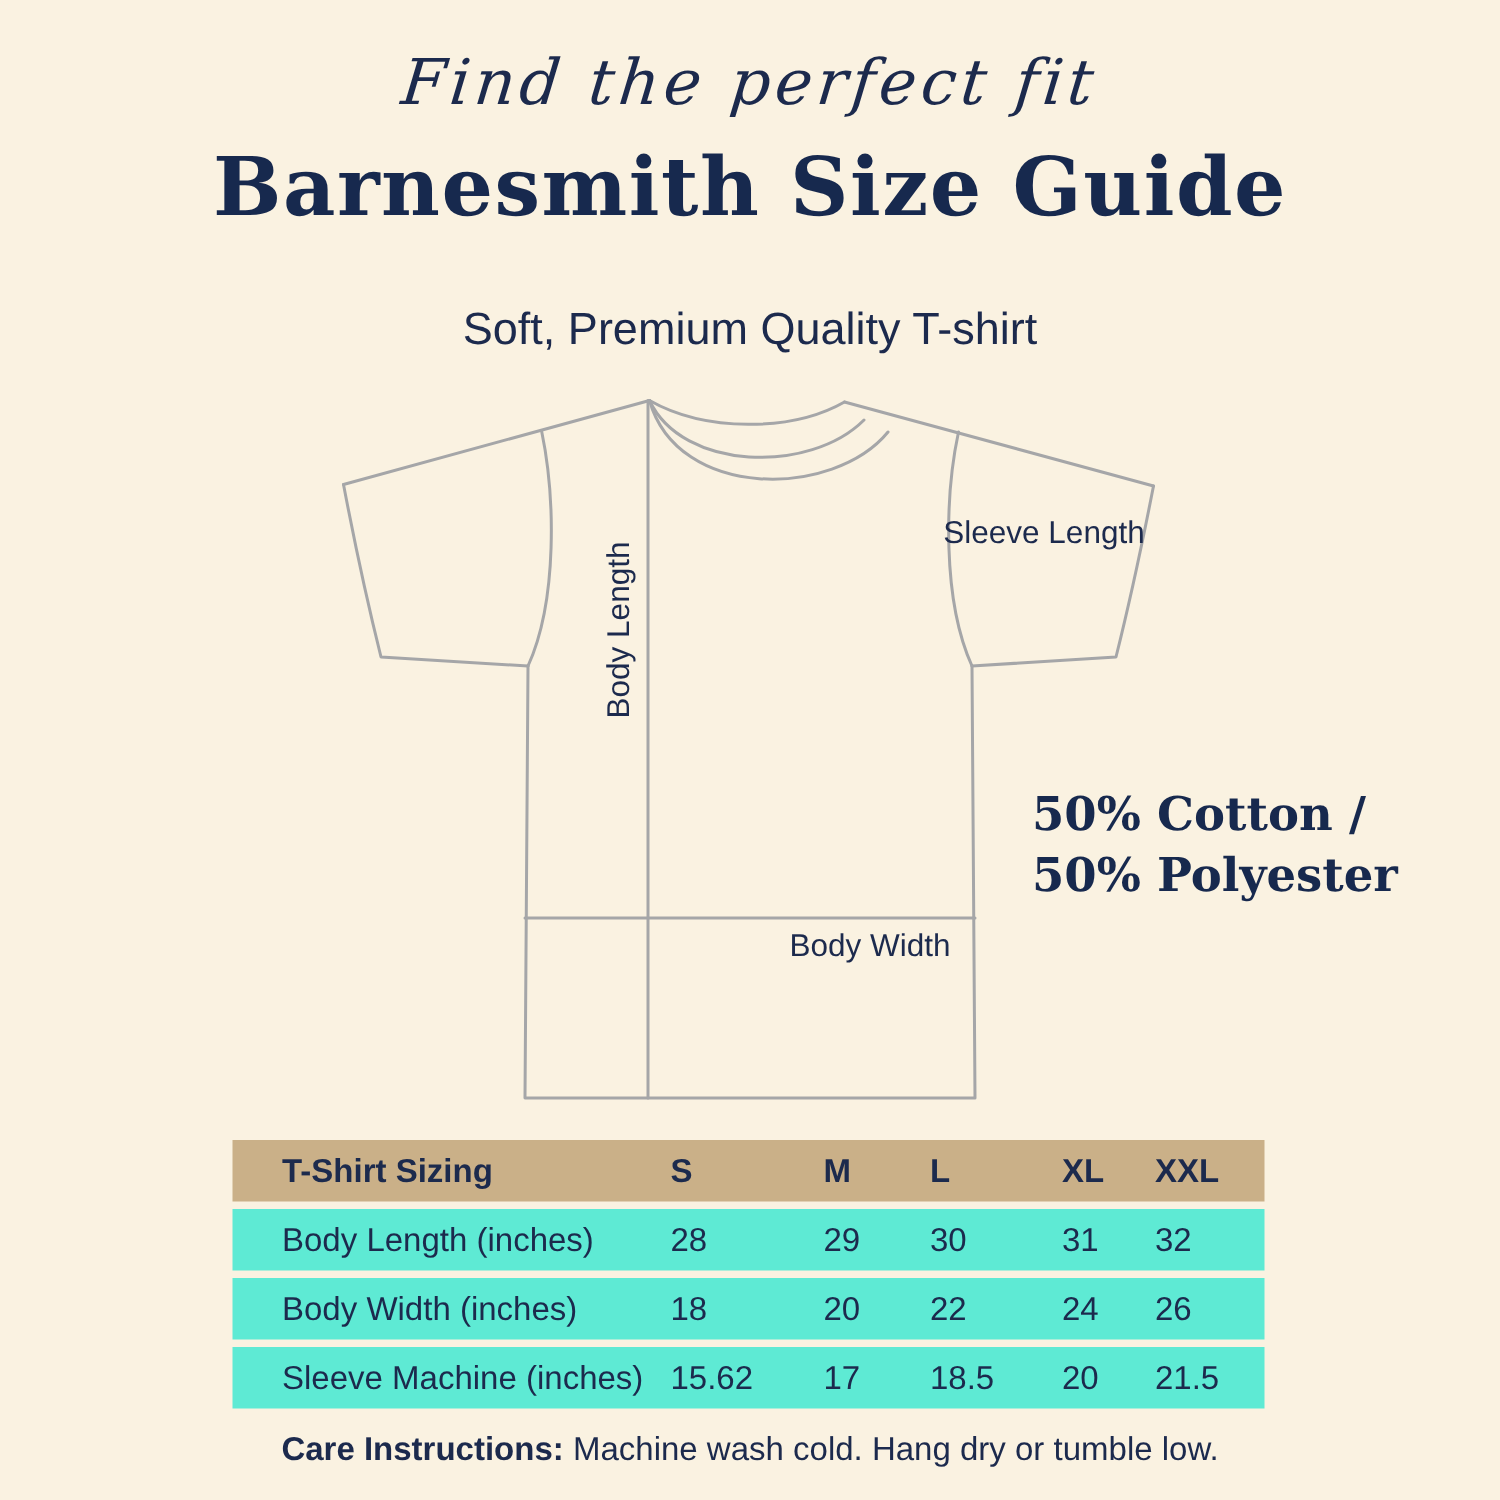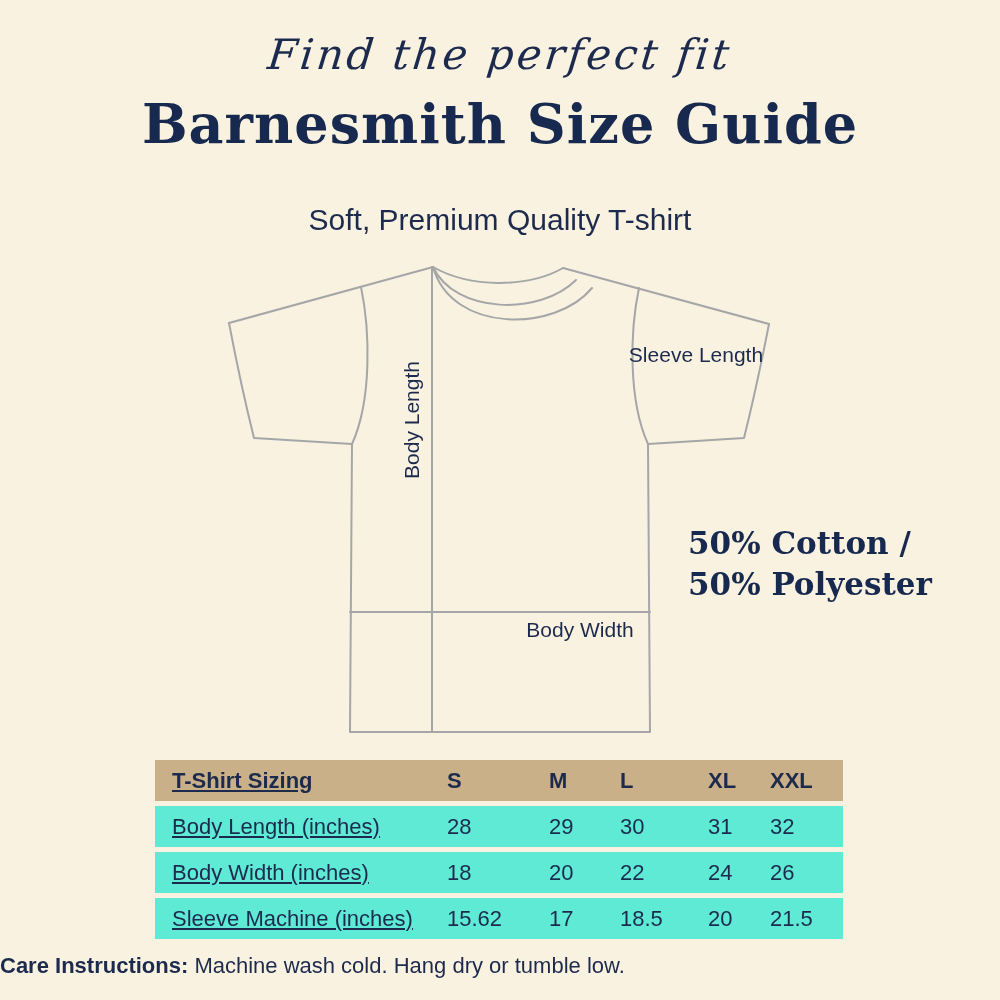--- a/index.html
+++ b/index.html
@@ -75,27 +75,27 @@
     align-items: center;
     height: 41px;
     background: #5eead4;
     margin-bottom: 5px;
     font-size: 22px;
   }
   .trow.thead {
     background: #cab088;
     font-weight: 700;
   }
-  .tcell:first-child { padding-left: 17px; text-decoration: underline; }
+  .tcell:first-child { padding-left: 33px; }
 
   
   .care {
     position: absolute;
     top: 953px; left: 0; width: 1000px;
-    text-align: left;
+    text-align: center;
     font-size: 22px;
     color: #1c2a4d;
   }
   .care .bold { font-weight: 700; }
 </style>
 </head>
 <body>
 
 <div class="canvas">
 

